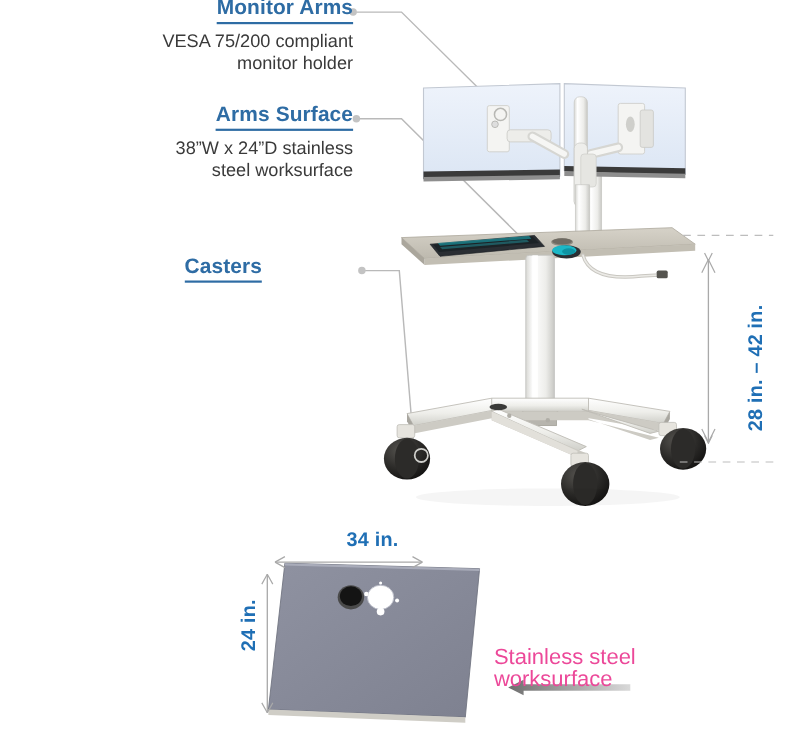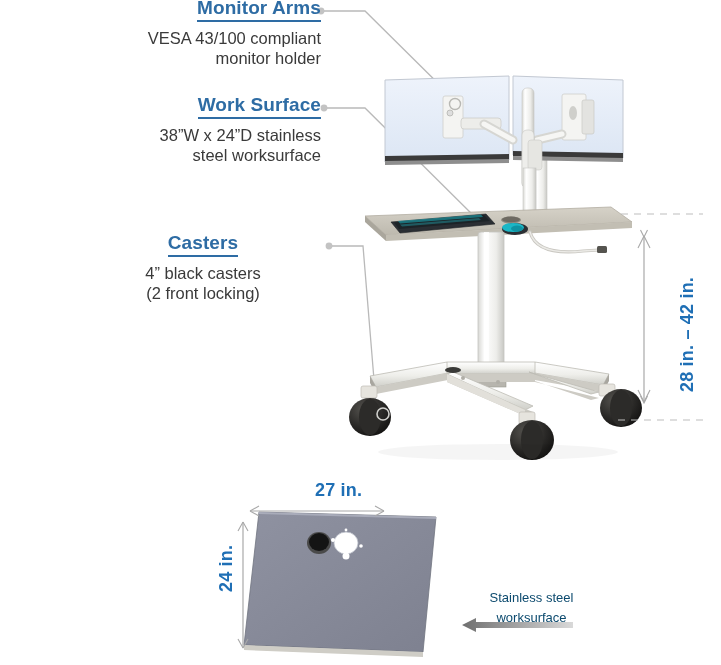--- a/index.html
+++ b/index.html
@@ -42,24 +42,23 @@
     letter-spacing:.2px;
   }
   .dim-label.vert{
     transform-origin:0 0;
     transform:rotate(-90deg);
     white-space:nowrap;
   }
 
   .note{
     position:absolute;
-    color:#0c4a6e;
-    font-size:13px;
+    color:#ec4899;
+    font-size:20px;
     line-height:20px;
-    text-align:center;
     white-space:pre-line;
   }
 
   svg{display:block;}
 </style>
 </head>
 <body>
 
 <div class="stage">
 
@@ -272,38 +271,36 @@
       <path d="M200,648 L195,639 M200,648 L205,639" stroke="#a9a9a9" stroke-width="1.1" fill="none"></path>
     </g>
 
     <g>
       <polygon points="419,625 433,618 433,622 530,622 530,628 433,628 433,632" fill="url(#arrowGrad)"></polygon>
     </g>
   </svg>
 
   <div class="callout" style="left:40px; top:-3px; width:238px;">
     <div class="head">Monitor Arms</div>
-    <div class="body">VESA 43/100 compliant
+    <div class="body">VESA 75/200 compliant
 monitor holder</div>
   </div>
 
   <div class="callout" style="left:30px; top:94px; width:248px;">
-    <div class="head">Work Surface</div>
+    <div class="head">Arms Surface</div>
     <div class="body">38”W x 24”D stainless
 steel worksurface</div>
   </div>
 
   <div class="callout" style="left:40px; top:232px; width:240px;text-align:center;">
     <div class="head">Casters</div>
-    <div class="body">4” black casters
-(2 front locking)</div>
   </div>
 
   <div class="dim-label vert" style="left:634px; top:392px;">28 in. – 42 in.</div>
 
-  <div class="dim-label" style="left:272px; top:480px;">27 in.</div>
+  <div class="dim-label" style="left:272px; top:480px;">34 in.</div>
 
   <div class="dim-label vert" style="left:173px; top:592px;">24 in.</div>
 
   <div class="note" style="left:406px; top:588px; width:165px;">Stainless steel
 worksurface</div>
 
 </div>
 
 </body></html>

